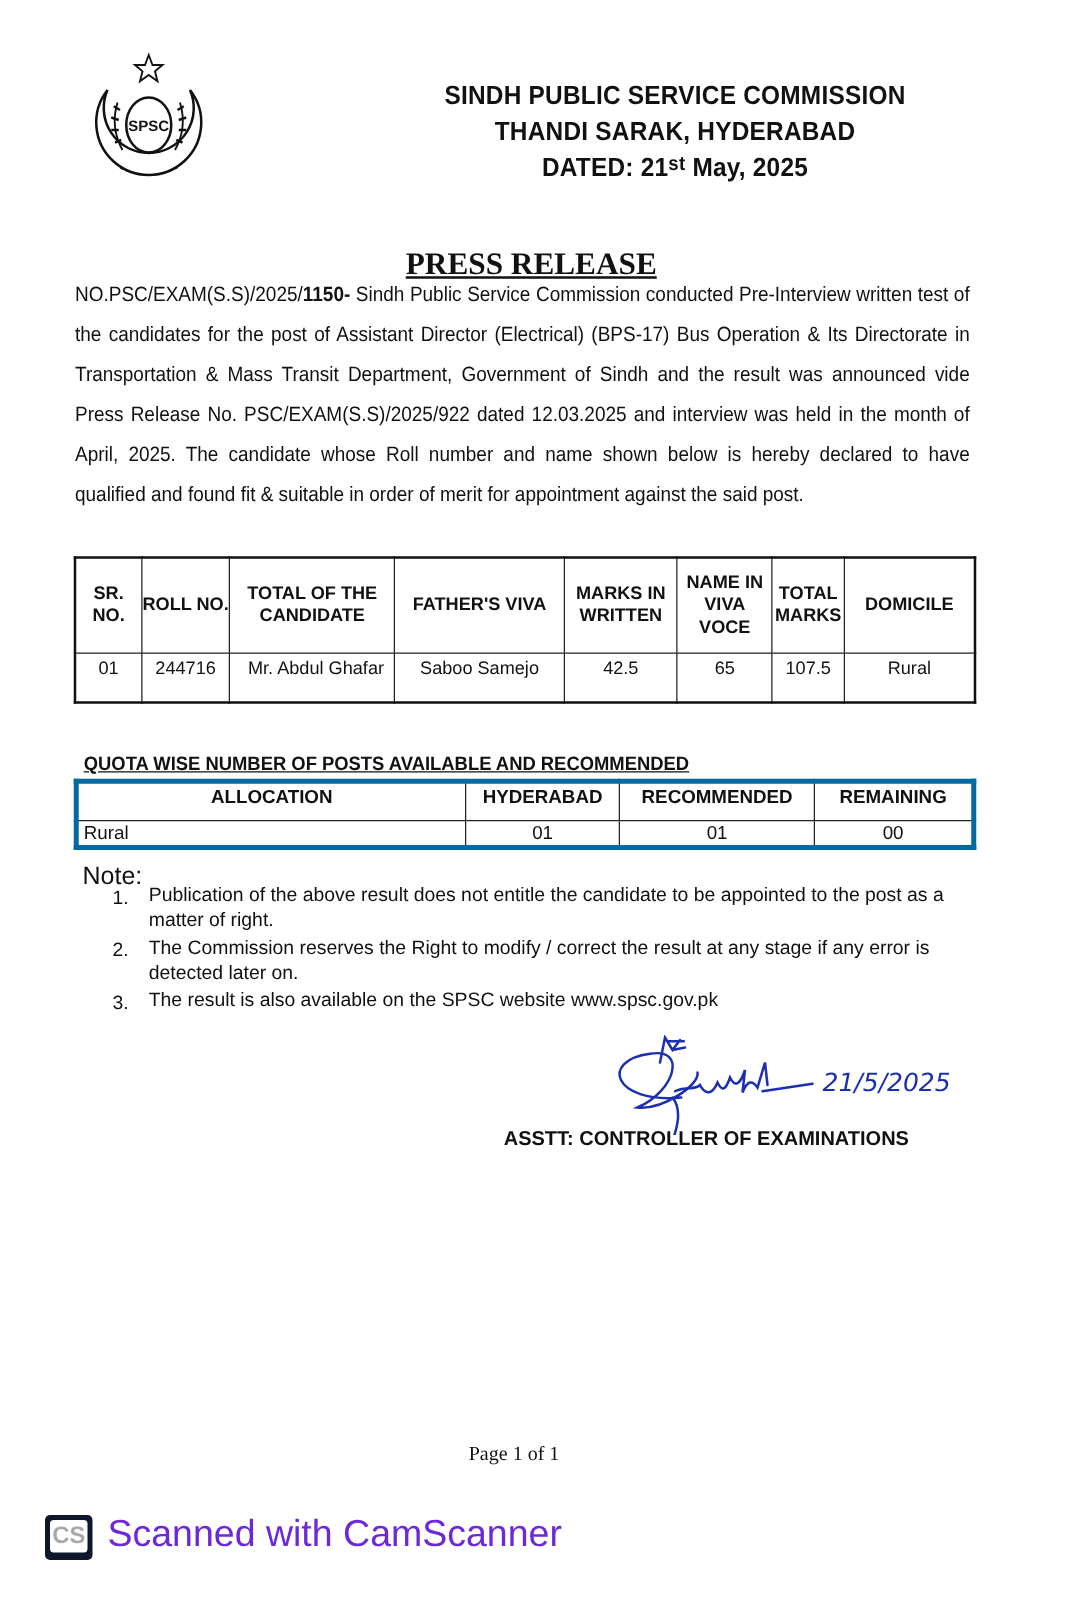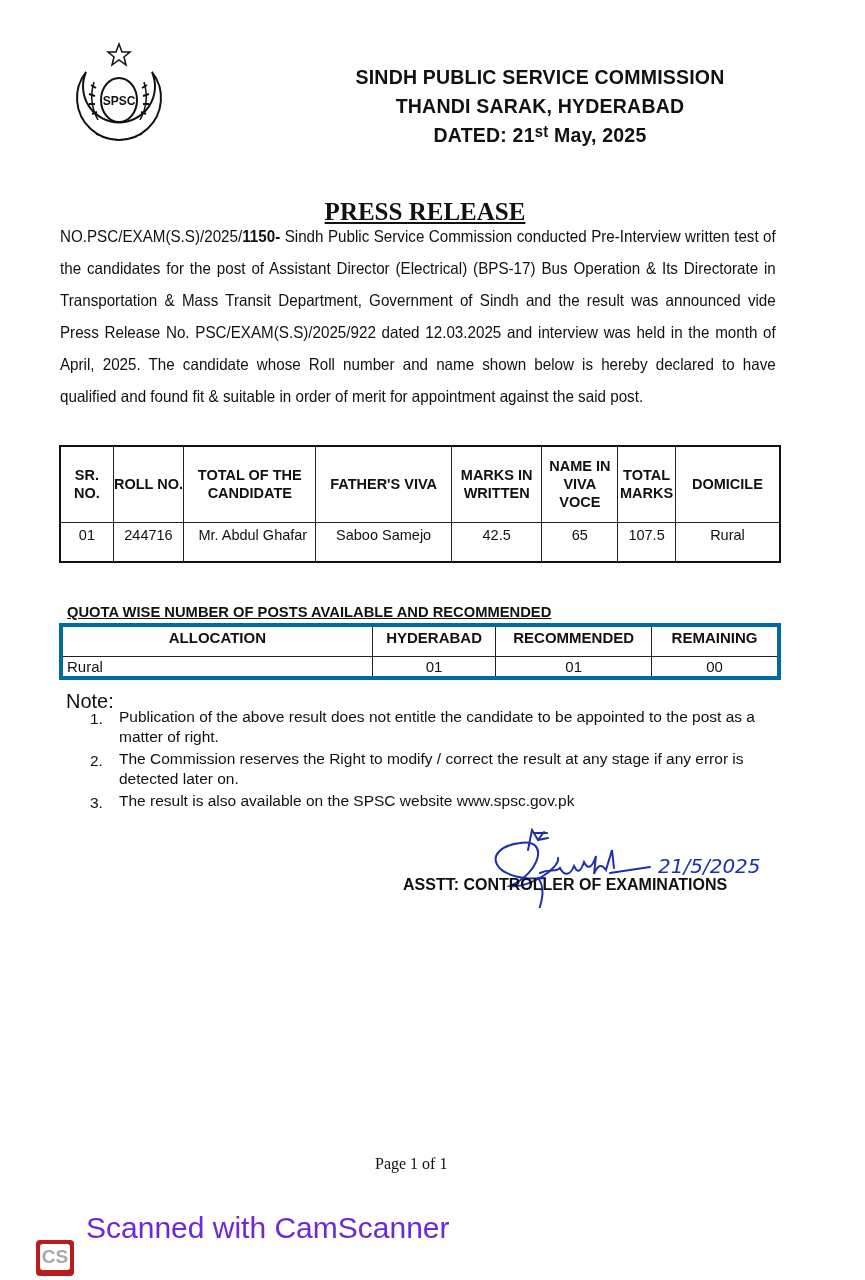--- a/index.html
+++ b/index.html
@@ -36,26 +36,26 @@
     .quota-table td { height: 22px; text-align: center; }
     .quota-table td.alloc { text-align: left; padding-left: 4px; }
 
     .note-label { position: absolute; left: 66px; top: 680px; font-size: 20px; margin-top: 10px; }
     .notes { position: absolute; left: 90px; top: 707px; width: 690px; font-size: 15.5px; line-height: 20px; }
     .notes li { list-style: none; position: relative; padding-left: 29px; margin-bottom: 2px; }
     .notes .num { position: absolute; left: 0; top: 2px; }
     .notes a { color: #111; }
 
     .signature { position: absolute; left: 480px; top: 828px; width: 330px; height: 80px; }
-    .sign-title { position: absolute; left: 403px; top: 876px; font-weight: bold; font-size: 16px; }
+    .sign-title { position: absolute; left: 403px; top: 903px; font-weight: bold; font-size: 16px; }
 
     .page-num { position: absolute; left: 375px; top: 1155px; font-family: Liberation Serif, serif; font-size: 16px; }
 
-    .cs-badge { position: absolute; left: 36px; top: 1240px; width: 38px; height: 36px; border-radius: 4px;
-      background: #b91c1c; color: #fff; font-weight: bold; font-size: 20px; text-align: center; line-height: 32px; }
+    .cs-badge { position: absolute; left: 36px; top: 1212px; width: 38px; height: 36px; border-radius: 4px;
+      background: #0f172a; color: #fff; font-weight: bold; font-size: 20px; text-align: center; line-height: 32px; }
     .cs-badge span { display: inline-block; background: #fff; color: #a8a8a8; border-radius: 3px; width: 30px; height: 26px;
       line-height: 26px; margin-top: 2px; font-size: 19px; }
     .cs-text { position: absolute; left: 86px; top: 1211px; font-size: 30px; color: #6d28d9; }
   </style>
 </head>
 <body>
 
 <svg class="logo" viewBox="0 0 106 108">
   <polygon points="53,2 56,10 64,10 58,15 60,23 53,18 46,23 48,15 42,10 50,10" fill="none" stroke="#111" stroke-width="1.5"></polygon>
   <path d="M20,30 A42,42 0 1 0 86,30 A36,36 0 1 1 20,30 Z" fill="none" stroke="#111" stroke-width="2"></path>

